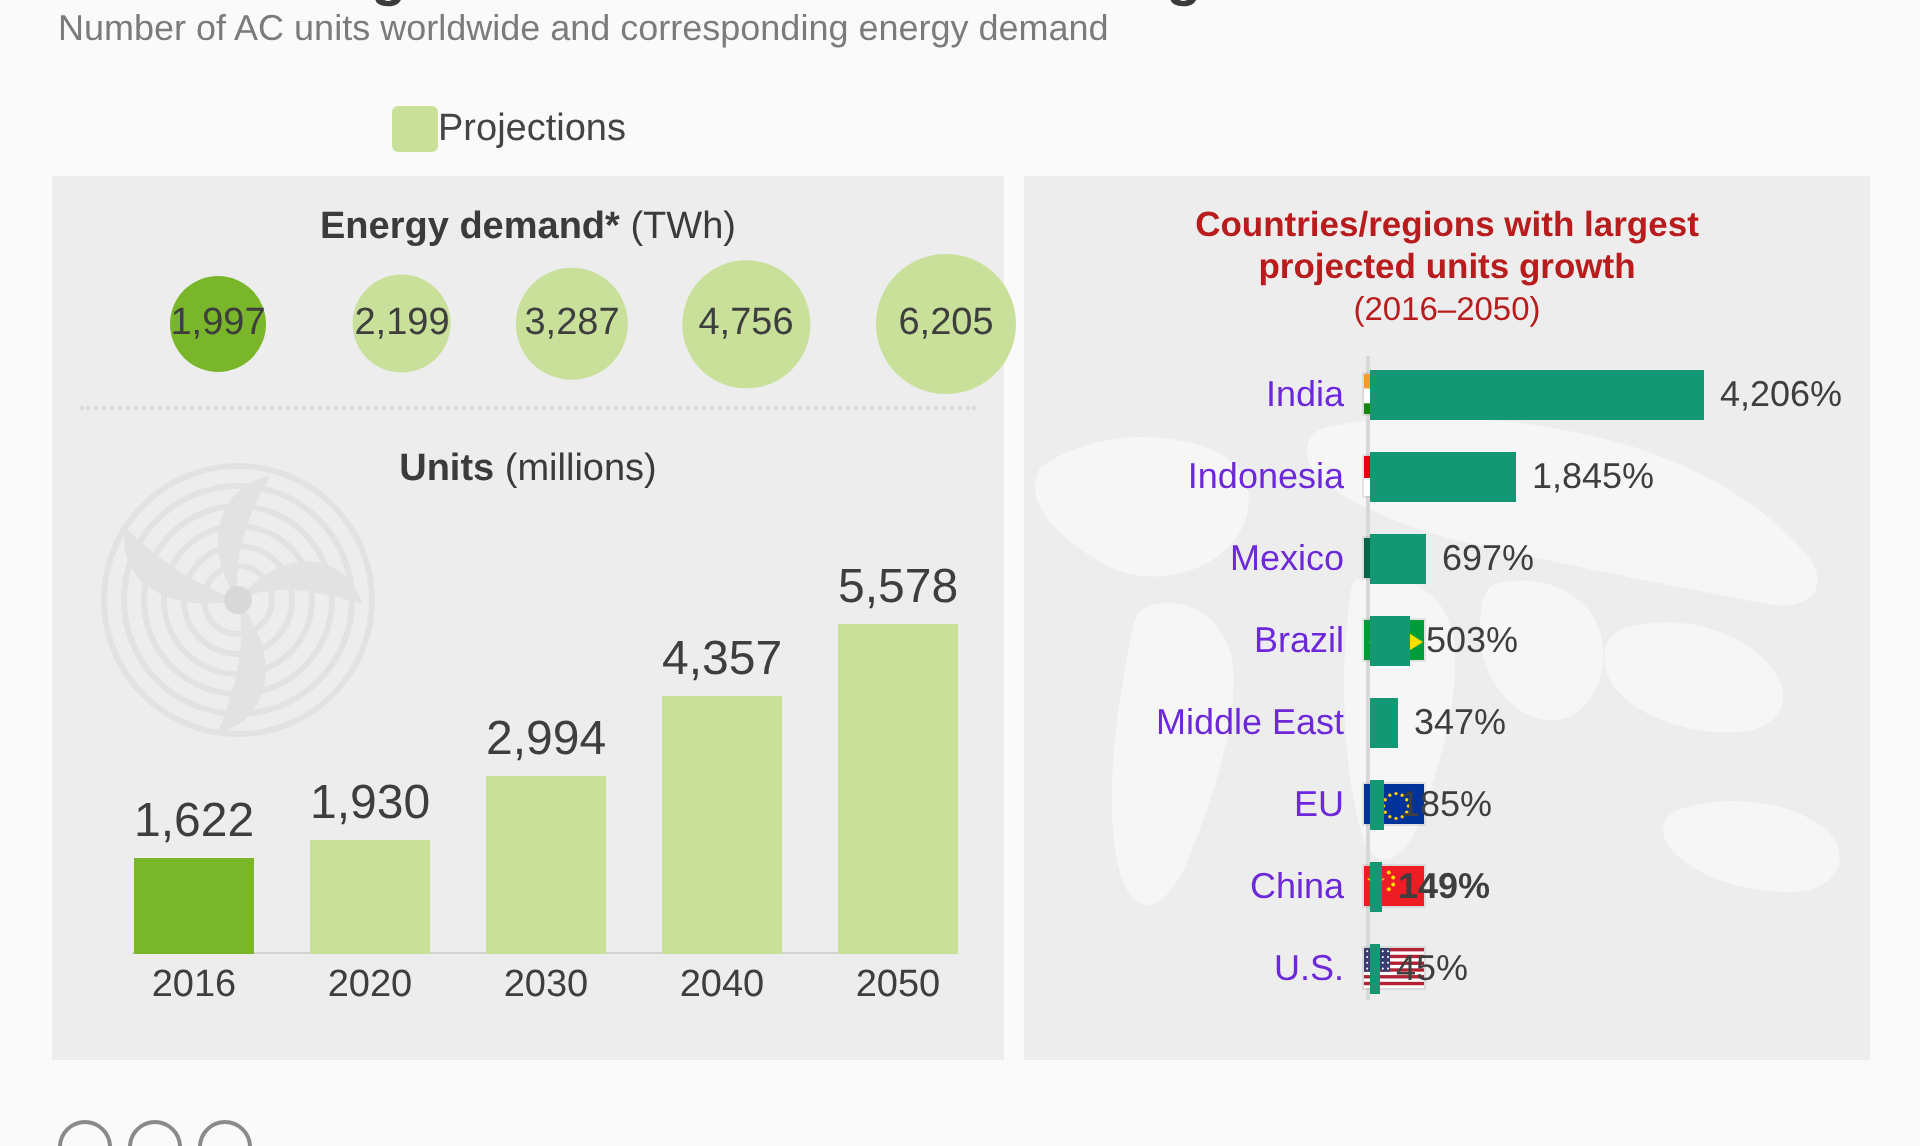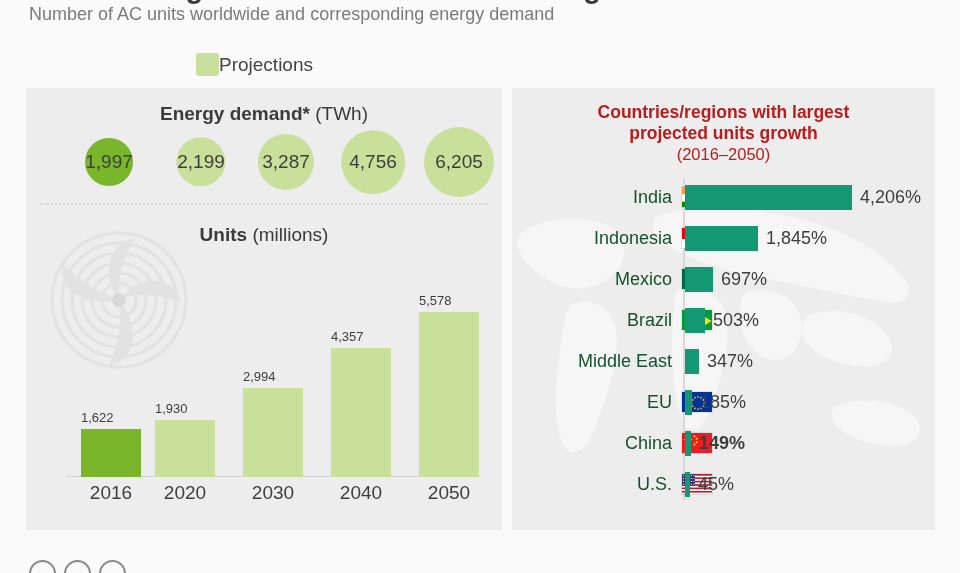--- a/index.html
+++ b/index.html
@@ -83,21 +83,21 @@
     position: absolute; left: 26px; bottom: 37px; width: 404px; height: 1px;
     background: #D2D2D2;
   }
   .bar-col {
     position: absolute; bottom: 37px; width: 60px;
   }
   .bar-rect { width: 100%; background: #C9E09A; }
   .bar-rect.first { background: #79B62A; }
   .bar-value {
     position: absolute; left: 0; width: 100%; 
-    font-size: 13px; color: #3E3E3E; white-space: nowrap;
+    font-size: 24px; color: #3E3E3E; white-space: nowrap;
   }
   .bar-tick {
     position: absolute; left: 0; width: 100%; text-align: center;
     top: 100%; margin-top: 5px; font-size: 19px; color: #3E3E3E;
   }
 
   
   #right-heading {
     position: absolute; left: 0; top: 14px; width: 100%;
     text-align: center; font-size: 17.5px; font-weight: bold;
@@ -111,21 +111,21 @@
   }
 
   #growth-rows {
     position: absolute; left: 0; top: 92px; width: 423px; height: 340px;
   }
   .growth-row {
     position: absolute; left: 0; width: 423px; height: 34px;
     display: flex; align-items: center;
   }
   .growth-name {
-    position: absolute; right: 263px; font-size: 18px; color: #14532d;
+    position: absolute; right: 263px; font-size: 18px; color: #6d28d9;
     white-space: nowrap; text-align: right;
   }
   .growth-flag {
     position: absolute; right: 222px; width: 32px; height: 22px;
     overflow: hidden; border: 1px solid rgba(0,0,0,0.08);
   }
   .growth-bar {
     position: absolute; left: 173px; height: 25px; background: #139873;
   }
   .growth-value {
@@ -175,21 +175,21 @@
           <div class="bubble-label">2,199</div>
         </div>
         <div class="bubble-wrap" style="left: 216px; width: 88px;">
           <div class="bubble" style="width: 56.1616px; height: 56.1616px;"></div>
           <div class="bubble-label">3,287</div>
         </div>
         <div class="bubble-wrap" style="left: 303px; width: 88px;">
           <div class="bubble" style="width: 63.6692px; height: 63.6692px;"></div>
           <div class="bubble-label">4,756</div>
         </div>
-        <div class="bubble-wrap" style="left: 389px; width: 88px; text-align: right;">
+        <div class="bubble-wrap" style="left: 403px; width: 88px; text-align: right;">
           <div class="bubble" style="width: 70px; height: 70px;"></div>
           <div class="bubble-label">6,205</div>
         </div>
       </div>
 
     <div class="dotted-sep"></div>
 
     <div class="panel-heading" id="units-heading">
       <b>Units</b><span class="light"> (millions)</span>
     </div>
@@ -207,21 +207,21 @@
         <path d="M84 70 C108 40 140 48 146 72 C120 64 100 62 84 70 Z"></path>
         <path d="M84 70 C108 100 98 132 74 136 C84 112 88 90 84 70 Z"></path>
         <path d="M84 70 C48 78 22 58 28 34 C48 54 68 64 84 70 Z"></path>
         <path d="M84 70 C64 42 76 12 100 8 C86 32 82 52 84 70 Z"></path>
         <circle cx="84" cy="70" r="7" fill="#D8D8D8"></circle>
       </g>
     </svg>
 
     <div id="bar-chart">
       <div class="bar-axis"></div>
-    <div class="bar-col" style="left: 27px; margin-left: 14px;">
+    <div class="bar-col" style="left: 27px;">
           <div class="bar-rect first" style="height: 48px;"></div>
           <div class="bar-value" style="bottom: 52px;">1,622</div>
           <div class="bar-tick">2016</div>
         </div>
         <div class="bar-col" style="left: 115px;">
           <div class="bar-rect" style="height: 57px;"></div>
           <div class="bar-value" style="bottom: 61px;">1,930</div>
           <div class="bar-tick">2020</div>
         </div>
         <div class="bar-col" style="left: 203px;">

